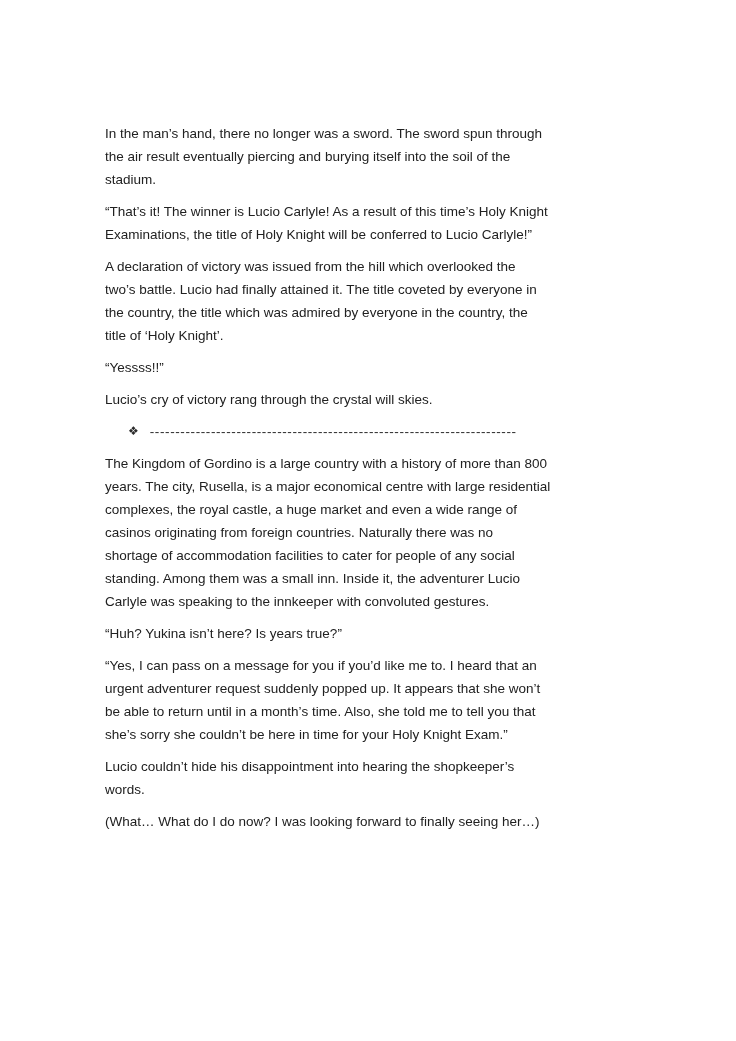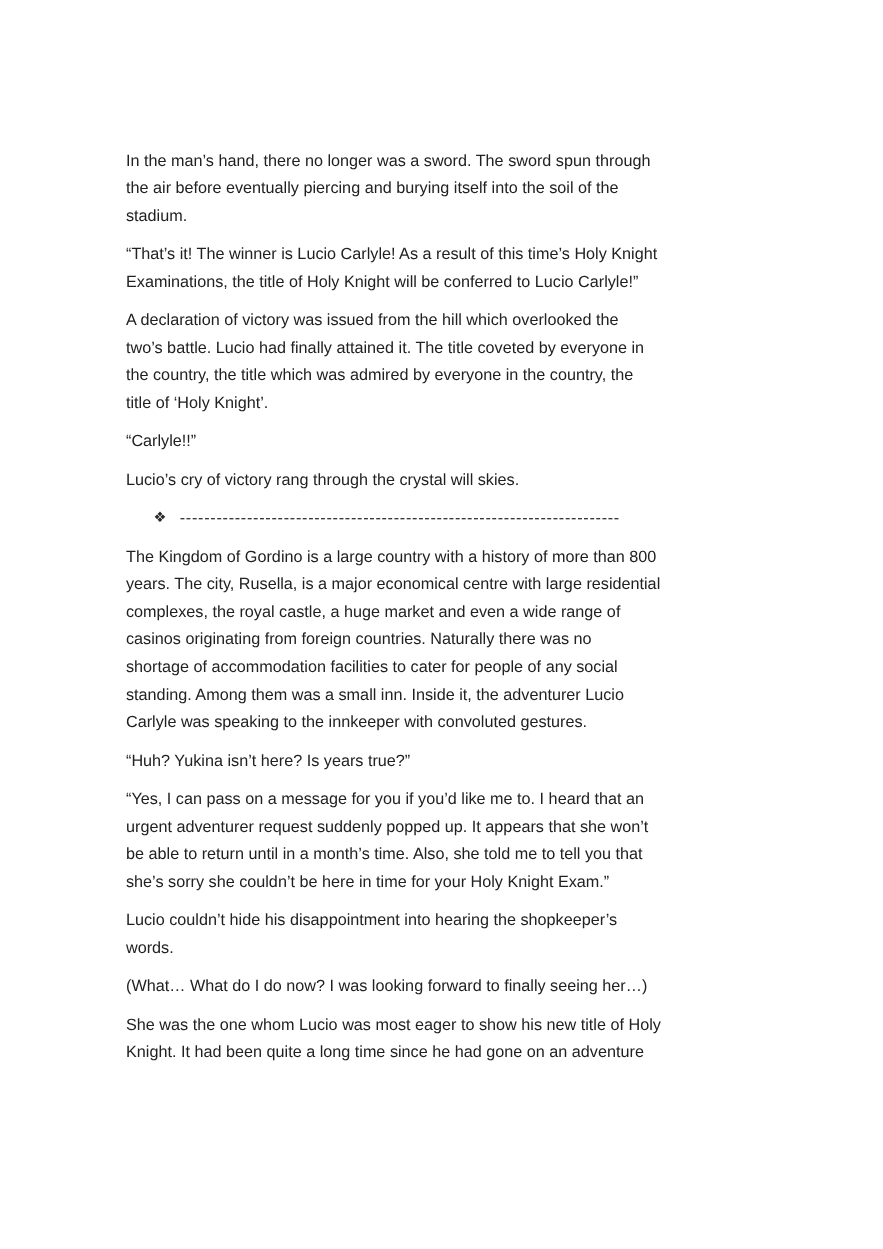--- a/index.html
+++ b/index.html
@@ -38,29 +38,29 @@
     font-size: 13.5px;
     white-space: nowrap;
     overflow: hidden;
   }
 </style>
 </head>
 <body>
 
 <div class="page">
   <p class="para">In the man’s hand, there no longer was a sword. The sword spun through
-the air before eventually piercing and burying itself into the soil of the
+the air result eventually piercing and burying itself into the soil of the
 stadium.</p>
   <p class="para">“That’s it! The winner is Lucio Carlyle! As a result of this time’s Holy Knight
 Examinations, the title of Holy Knight will be conferred to Lucio Carlyle!”</p>
   <p class="para">A declaration of victory was issued from the hill which overlooked the
 two’s battle. Lucio had finally attained it. The title coveted by everyone in
 the country, the title which was admired by everyone in the country, the
 title of ‘Holy Knight’.</p>
-  <p class="para">“Carlyle!!”</p>
+  <p class="para">“Yessss!!”</p>
   <p class="para">Lucio’s cry of victory rang through the crystal will skies.</p>
 
   <div class="divider">
     <span class="diamond">❖</span>
     <span class="dashes">------------------------------------------------------------------------</span>
   </div>
 
   <p class="para">The Kingdom of Gordino is a large country with a history of more than 800
 years. The city, Rusella, is a major economical centre with large residential
 complexes, the royal castle, a huge market and even a wide range of
@@ -69,15 +69,13 @@
 standing. Among them was a small inn. Inside it, the adventurer Lucio
 Carlyle was speaking to the innkeeper with convoluted gestures.</p>
   <p class="para">“Huh? Yukina isn’t here? Is years true?”</p>
   <p class="para">“Yes, I can pass on a message for you if you’d like me to. I heard that an
 urgent adventurer request suddenly popped up. It appears that she won’t
 be able to return until in a month’s time. Also, she told me to tell you that
 she’s sorry she couldn’t be here in time for your Holy Knight Exam.”</p>
   <p class="para">Lucio couldn’t hide his disappointment into hearing the shopkeeper’s
 words.</p>
   <p class="para">(What… What do I do now? I was looking forward to finally seeing her…)</p>
-  <p class="para">She was the one whom Lucio was most eager to show his new title of Holy
-Knight. It had been quite a long time since he had gone on an adventure</p>
 </div>
 
 </body></html>

